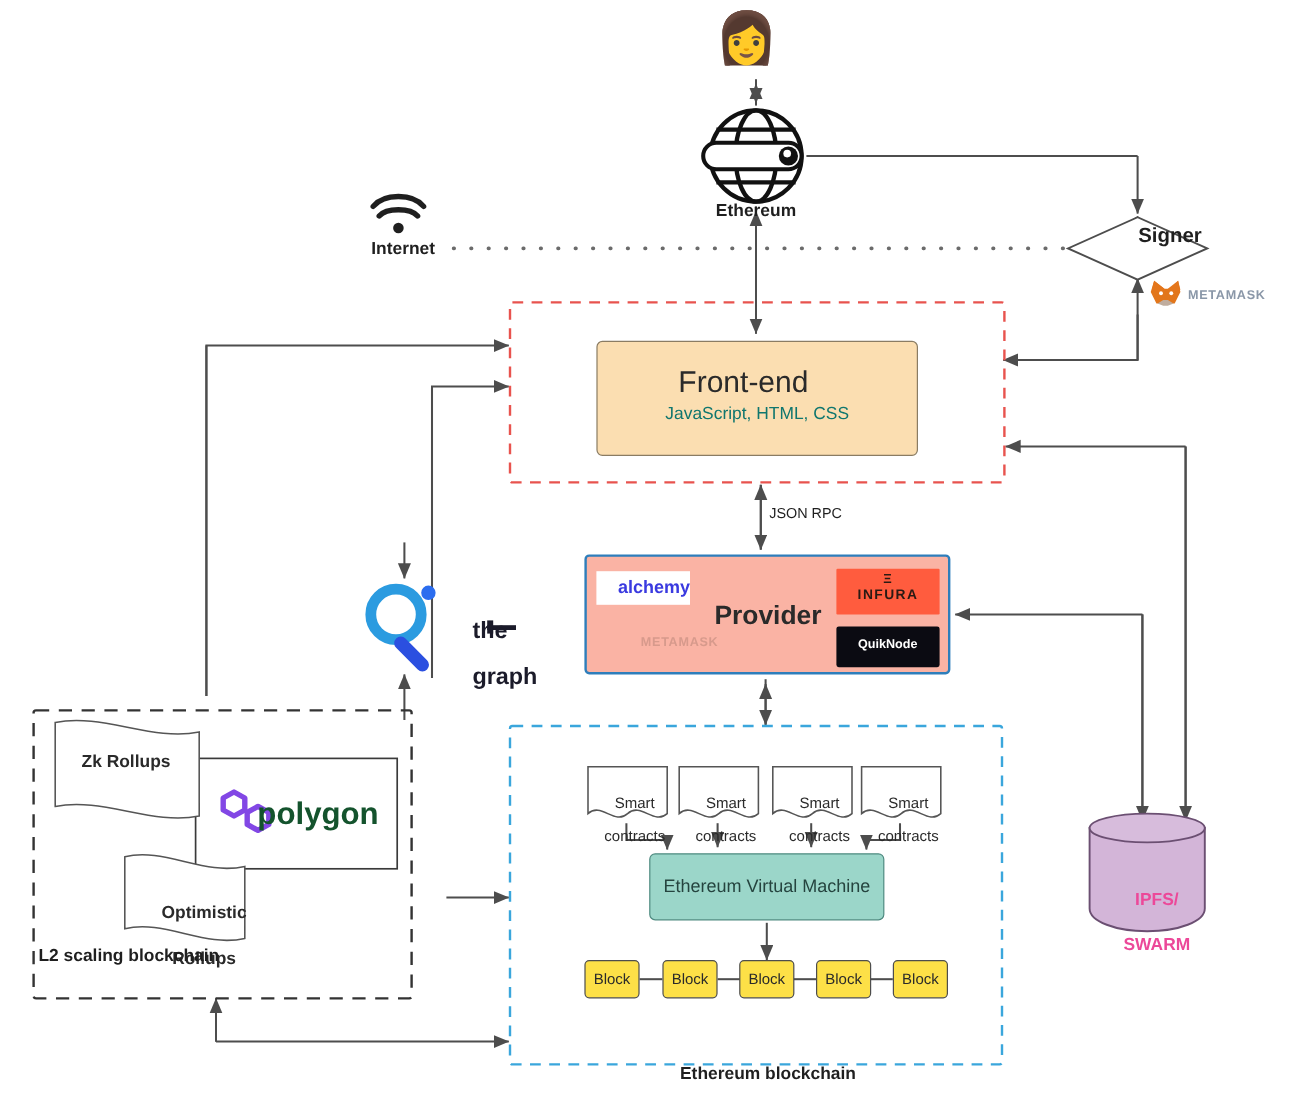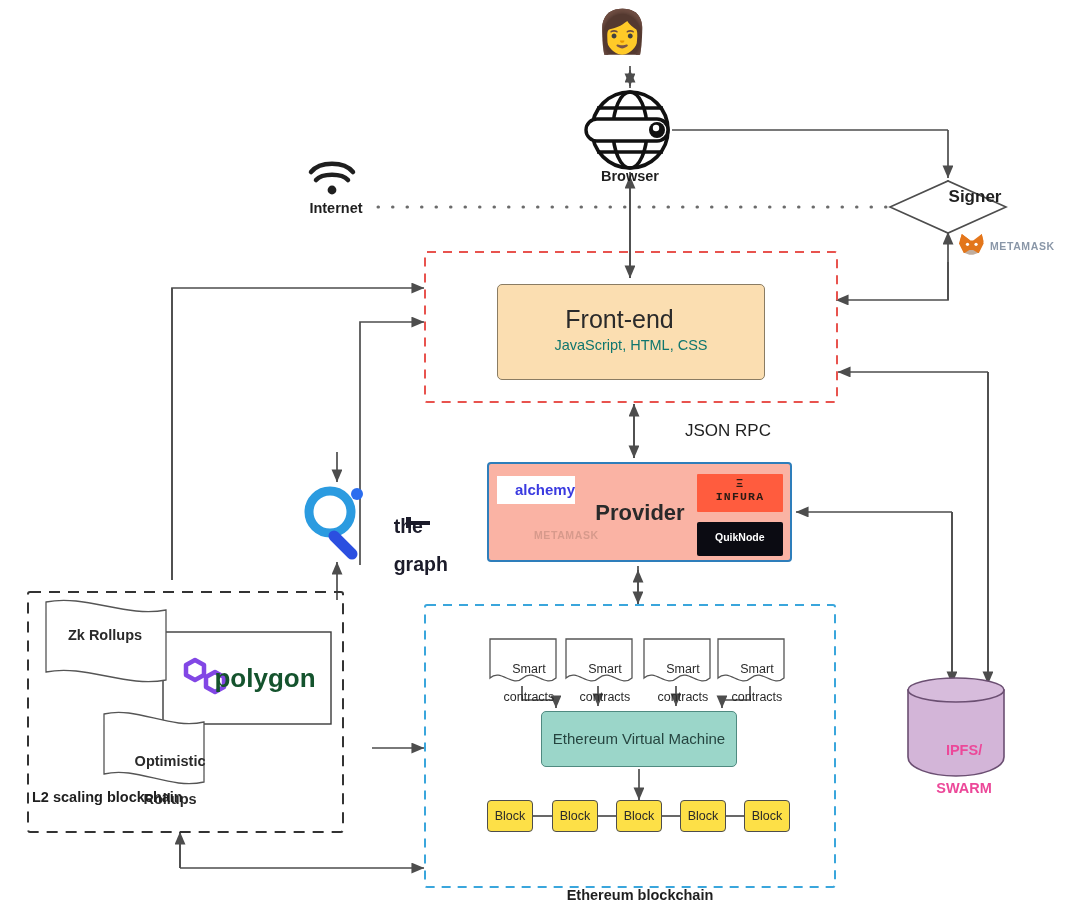--- a/index.html
+++ b/index.html
@@ -19,30 +19,30 @@
   #signer-label{left:900px;top:187px;width:150px;font-size:17px;font-weight:bold;}
   #mm-signer{left:956px;top:232px;width:110px;height:28px;}
 
   
   #frontend-box{left:497px;top:284px;width:268px;height:96px;background:#FBDEB1;
       border:1.6px solid #8a7c63;border-radius:5px;}
   #frontend-title{left:497px;top:305px;width:245px;font-size:25px;color:#2a2a2a;}
   #frontend-sub{left:497px;top:337px;width:268px;font-size:14.5px;color:#0f766e;}
 
   
-  #jsonrpc-label{left:641px;top:421px;width:130px;font-size:17px;text-align:right;}
+  #jsonrpc-label{left:641px;top:421px;width:130px;font-size:12px;text-align:left;}
 
   
   #provider-box{left:487px;top:462px;width:305px;height:100px;background:#FAB3A4;
       border:2px solid #2E7EBB;border-radius:4px;}
   #provider-title{left:560px;top:500px;width:160px;font-size:22px;font-weight:bold;color:#2a2a2a;}
   #alchemy-chip{left:497px;top:476px;width:78px;height:28px;background:#ffffff;}
   #infura-chip{left:697px;top:474px;width:86px;height:38px;background:#FF5C3E;border-radius:1px;}
   #infura-mark{left:697px;top:477px;width:86px;height:12px;font-size:11px;color:#2a1a14;text-align:center;font-weight:bold;letter-spacing:1px;}
-  #infura-text{left:697px;top:490px;width:86px;font-size:11.5px;font-family:Liberation Mono, monospace;color:#2a1a14;font-weight:bold;letter-spacing:1.2px;}
+  #infura-text{left:697px;top:490px;width:86px;font-size:11.5px;font-family:Liberation Sans, sans-serif;color:#2a1a14;font-weight:bold;letter-spacing:1.2px;}
   #mm-provider{left:500px;top:521px;width:110px;height:28px;}
   #quiknode-chip{left:697px;top:522px;width:86px;height:34px;background:#0b0b12;border-radius:2px;}
   #quiknode-text{left:715px;top:531px;width:70px;font-size:10.5px;color:#ffffff;font-weight:bold;text-align:left;}
   #graph-text{left:372px;top:498px;width:90px;font-size:19.5px;font-weight:bold;line-height:19px;text-align:left;color:#1b1b2a;}
   .sc-text{width:68px;font-size:12.5px;line-height:14px;color:#2a2a2a;}
   #evm-box{left:541px;top:711px;width:196px;height:56px;background:#9BD6C9;
       border:1.5px solid #4f8a80;border-radius:5px;}
   #evm-text{left:541px;top:730px;width:196px;font-size:15px;color:#25443f;}
   .block{width:46px;height:32px;background:#fde047;border:1.6px solid #4d4d4d;border-radius:4px;}
   .block span{display:block;width:100%;text-align:center;line-height:30px;font-size:12.5px;color:#2a2a2a;}
@@ -209,21 +209,21 @@
       <path d="M4,2 L13,9 L10,13 L2,10 Z" fill="#E4761B"></path>
       <path d="M25,2 L16,9 L19,13 L27,10 Z" fill="#E4761B"></path>
       <path d="M7,22 L12,19 L16,19 L21,22 L16,24 L12,24 Z" fill="#C0AD9E"></path>
       <circle cx="10" cy="13" r="1.7" fill="#ffffff"></circle>
       <circle cx="19" cy="13" r="1.7" fill="#ffffff"></circle>
     </g>
   </svg>
 
   <div class="lbl" id="person">👩</div>
 
-  <div class="lbl" id="browser-label">Browser</div>
+  <div class="lbl" id="browser-label">Ethereum</div>
 
   <div class="lbl" id="internet-label">Internet</div>
 
   <div class="lbl" id="signer-label">Signer</div>
   <div class="lbl" id="mm-signer" style="font-size:10.5px;font-weight:bold;color:#8a97a8;letter-spacing:.6px;text-align:left;padding-left:34px;line-height:28px;">METAMASK</div>
 
   <div class="node" id="frontend-box"></div>
   <div class="lbl" id="frontend-title">Front-end</div>
   <div class="lbl" id="frontend-sub">JavaScript, HTML, CSS</div>
 

